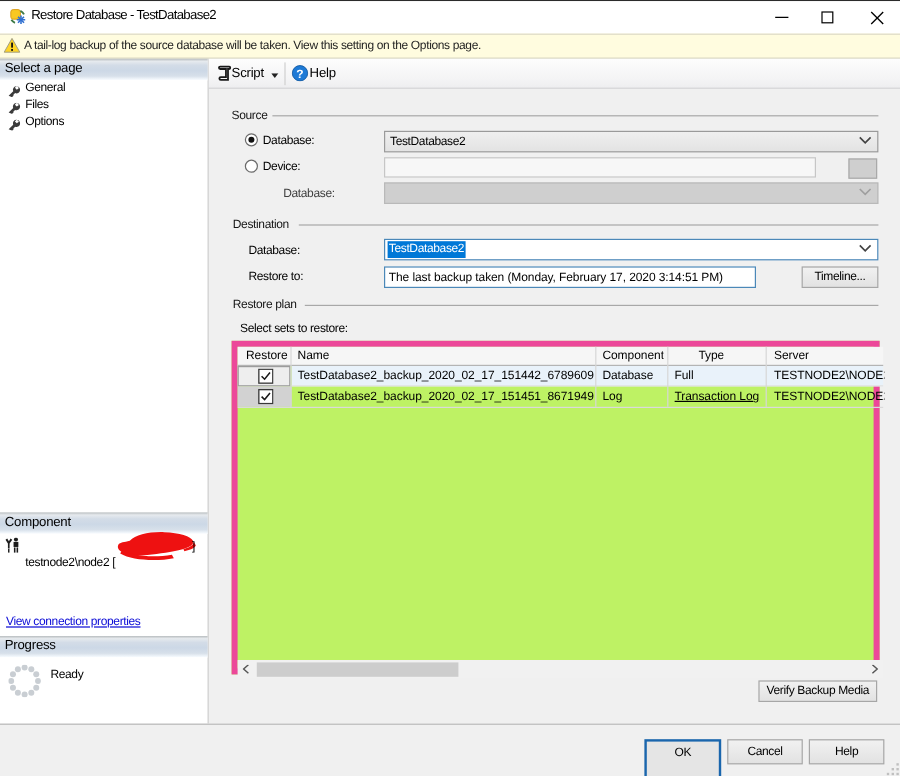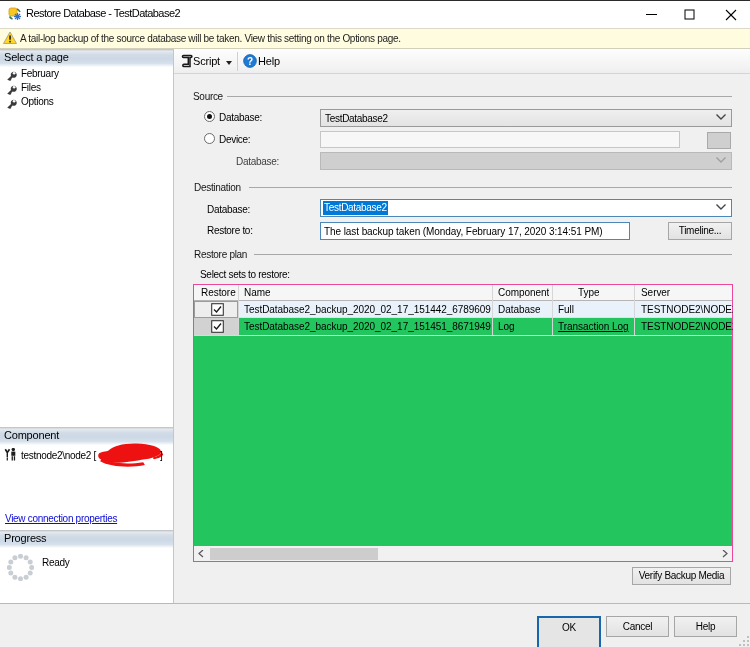--- a/index.html
+++ b/index.html
@@ -12,36 +12,36 @@
   #title { left:26px; top:7px; font-size:11px; letter-spacing:-0.55px; color:#000; }
   #warnbar { left:0; top:28px; width:750px; height:21px; background:#fffcdf; border-top:1px solid #dcd9c6; border-bottom:1px solid #d2d0ba; }
   #warntext { left:20px; top:33px; font-size:10px; letter-spacing:-0.3px; color:#1e1e1e; }
   
   #leftpanel { left:0; top:49px; width:174px; height:554px; background:#fff; border-right:1px solid #c6c6c6; }
   .lefthdr { left:0; width:173px; height:18px;
     background:linear-gradient(180deg,#b8bdbf 0%,#e6eaee 12%,#d3dce7 30%,#ccd8e6 55%,#d7e0ea 80%,#f2f7fc 95%,#ffffff 100%);
     font-weight:normal; font-size:11px; letter-spacing:-0.2px; line-height:17px; padding-left:4px; }
   .pageitem { left:21px; font-size:10px; letter-spacing:-0.3px; }
   .wrench { left:6px; }
-  #connrow { left:21px; top:450px; font-size:10px; letter-spacing:-0.3px; }
+  #connrow { left:21px; top:464px; font-size:10px; letter-spacing:-0.3px; }
   #connlink { left:5px; top:513px; font-size:10px; letter-spacing:-0.3px; color:#0b0bd6; text-decoration:underline; }
   #ready { left:42px; top:557px; font-size:10px; letter-spacing:-0.3px; }
   
   #rightpanel { left:174px; top:49px; width:576px; height:554px; background:#f0f0f0; }
   #toolbar { left:174px; top:49px; width:576px; height:25px; background:linear-gradient(180deg,#fdfdfd,#f4f4f5 70%,#eeeef0); border-bottom:1px solid #d4d4d6; }
   .tbtext { top:55px; font-size:11px; letter-spacing:-0.2px; }
   .gtitle { font-size:10px; letter-spacing:-0.3px; color:#161616; }
   .gline { height:1px; background:#a8a8a8; }
   .lbl { font-size:10px; letter-spacing:-0.3px; }
   .lbl2 { font-size:10px; letter-spacing:-0.08px; }
   .combo { background:linear-gradient(180deg,#efefef,#e3e3e3); border:1px solid #9a9a9a; }
   .radio { width:11px; height:11px; border:1px solid #6b6b6b; border-radius:50%; background:#fff; }
   .radio .dot { position:absolute; left:2px; top:2px; width:5px; height:5px; border-radius:50%; background:#111; }
   
-  #grid { left:193px; top:284px; width:540px; height:278px; background:#22c55e; border:1px solid #ec4899; }
+  #grid { left:193px; top:284px; width:540px; height:278px; background:#bef264; border:5px solid #ec4899; }
   .gh { top:0; height:16px; background:#f6f6f6; border-bottom:1px solid #b4b4b4; font-size:10px; letter-spacing:-0.3px; line-height:15px; }
   .gcell { font-size:10px; letter-spacing:-0.05px; line-height:16px; white-space:nowrap; overflow:hidden; }
   .vline { width:1px; background:#d6d6d6; }
   
   .btn { background:linear-gradient(180deg,#f1f1f1,#e2e2e2); border:1px solid #a6a6a6; font-size:10px; letter-spacing:-0.3px; text-align:center; }
   #bottombar { left:0; top:603px; width:750px; height:44px; background:#f0f0f0; border-top:1px solid #b9b9b9; }
 </style>
 </head>
 <body>
 <div id="win"></div>
@@ -78,21 +78,21 @@
 <div class="abs lefthdr" style="top:49px">Select a page</div>
 <svg class="abs wrench" style="top:70px" width="11" height="11" viewBox="0 0 11 11">
     <path d="M1.2 9.8 L5 6 a3 3 0 1 1 1.6 1.6 L5.2 9 a1.4 1.4 0 0 1 -2 1.6 Z M8 1.6 l-1.6 1.6 1.6 1.6 1.8 -1.4 Z" fill="#3b3b3b"></path>
   </svg>
 <svg class="abs wrench" style="top:84px" width="11" height="11" viewBox="0 0 11 11">
     <path d="M1.2 9.8 L5 6 a3 3 0 1 1 1.6 1.6 L5.2 9 a1.4 1.4 0 0 1 -2 1.6 Z M8 1.6 l-1.6 1.6 1.6 1.6 1.8 -1.4 Z" fill="#3b3b3b"></path>
   </svg>
 <svg class="abs wrench" style="top:98px" width="11" height="11" viewBox="0 0 11 11">
     <path d="M1.2 9.8 L5 6 a3 3 0 1 1 1.6 1.6 L5.2 9 a1.4 1.4 0 0 1 -2 1.6 Z M8 1.6 l-1.6 1.6 1.6 1.6 1.8 -1.4 Z" fill="#3b3b3b"></path>
   </svg>
-<div class="abs pageitem" style="top:68px">February</div>
+<div class="abs pageitem" style="top:68px">General</div>
 <div class="abs pageitem" style="top:82px">Files</div>
 <div class="abs pageitem" style="top:96px">Options</div>
 <div class="abs lefthdr" style="top:427px">Component</div>
 <svg class="abs" style="left:4px;top:448px" width="13" height="13" viewBox="0 0 13 13">
   <g fill="#1d1d1d">
     <path d="M0.6 1.8 L2 0.8 L3.4 3 L4.8 0.8 L6.2 1.8 L4 5 L4 9 L2.6 9 L2.6 5 Z"></path>
     <circle cx="9.3" cy="1.6" r="1.7"></circle>
     <rect x="7.3" y="3.6" width="4" height="4.2"></rect>
     <rect x="7.6" y="8.2" width="1.3" height="4.3"></rect>
     <rect x="9.8" y="8.2" width="1.3" height="4.3"></rect>

